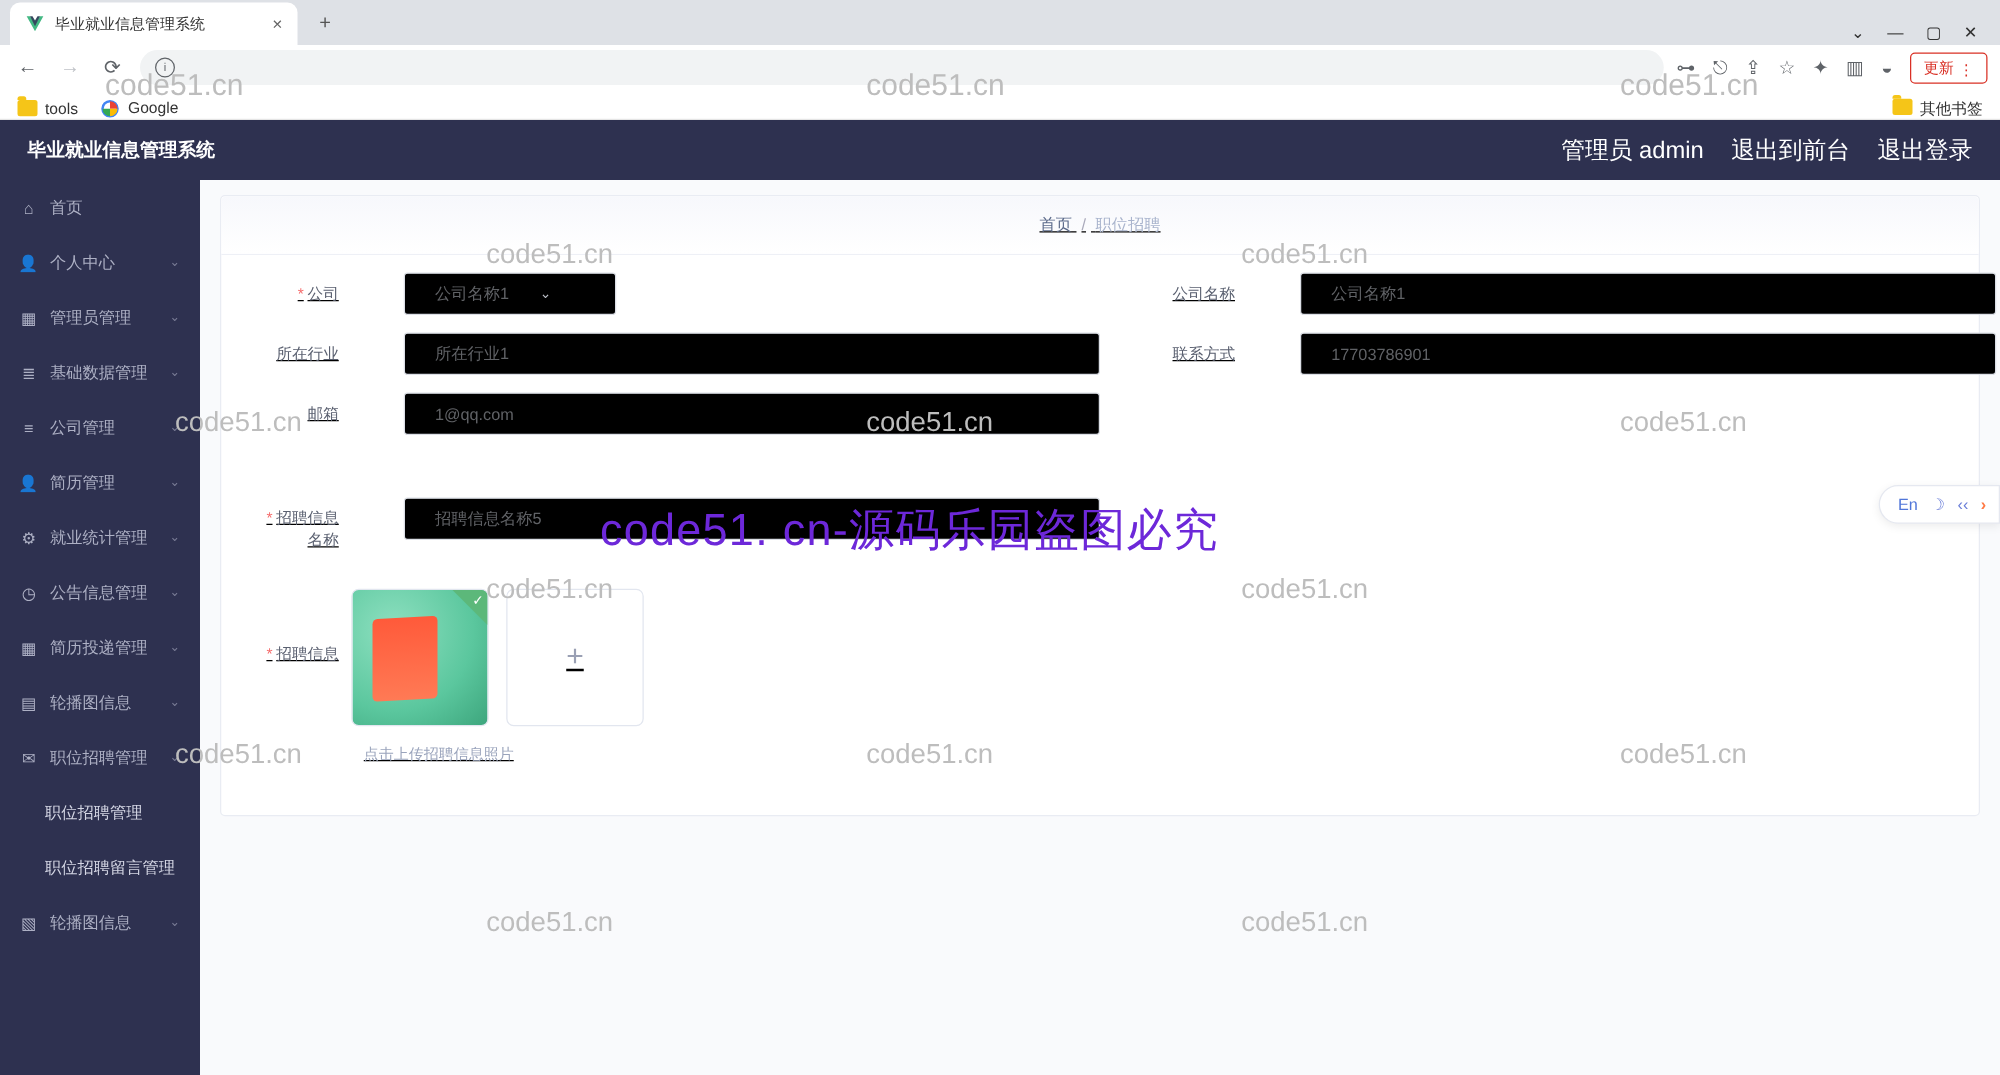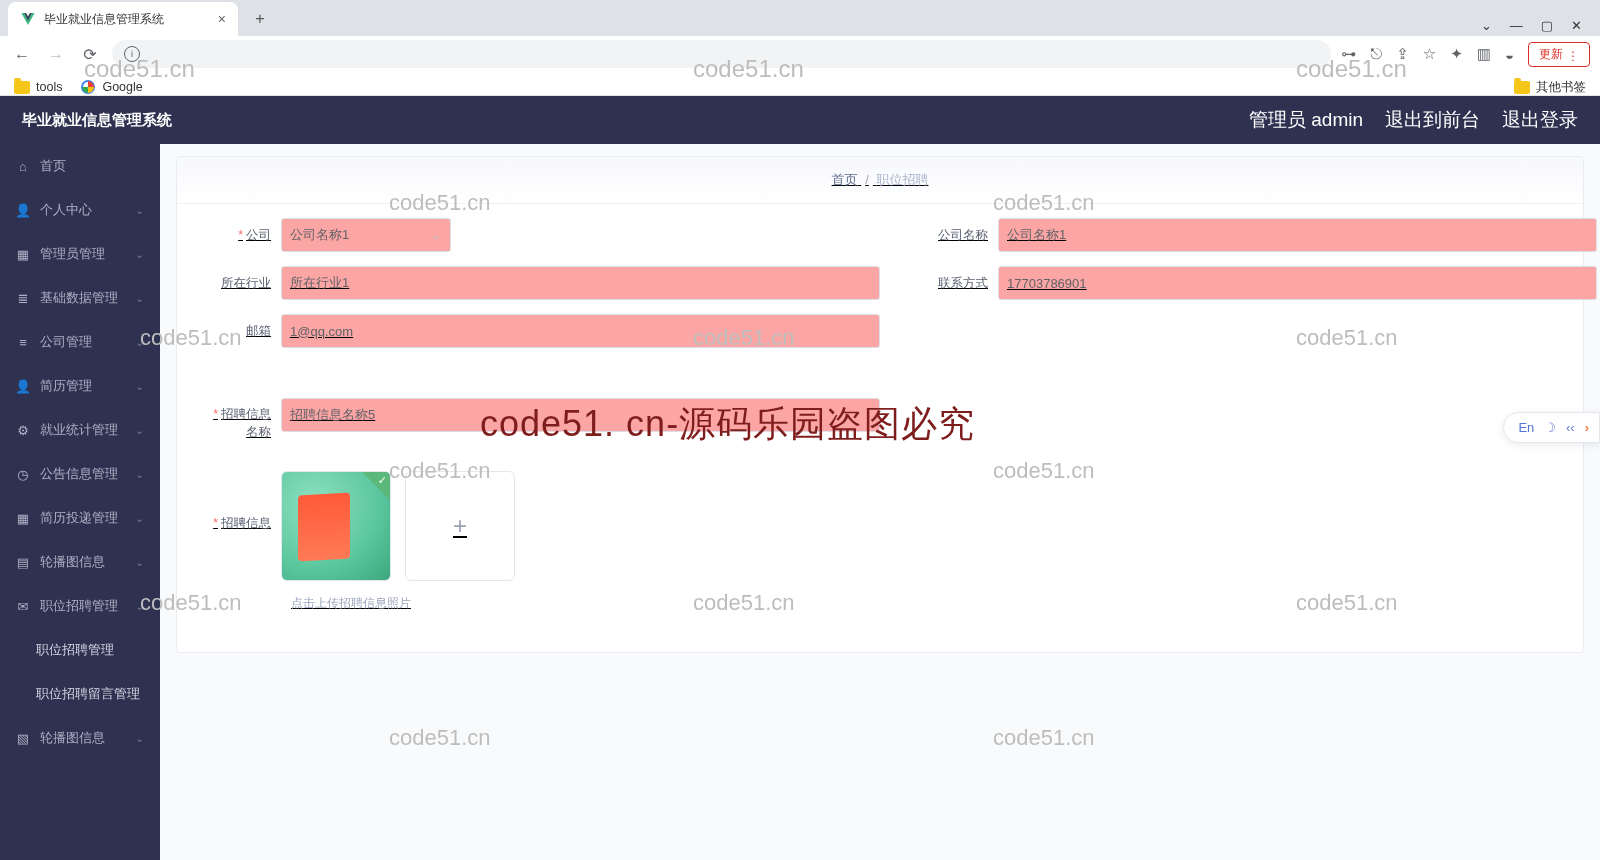--- a/index.html
+++ b/index.html
@@ -18,21 +18,21 @@
 .address-bar { height: 36px; display: flex; align-items: center; padding: 0 10px; gap: 10px; }
 .nav-btn { width: 24px; height: 24px; display: flex; align-items: center; justify-content: center; color: #5f6368; cursor: pointer; border-radius: 50%; }
 .url-box { flex: 1; height: 28px; background: #f1f3f4; border-radius: 14px; display: flex; align-items: center; padding: 0 12px; font-size: 13px; color: #202124; gap: 8px; }
 .url-box .info-icon { width: 16px; height: 16px; border: 1.5px solid #5f6368; border-radius: 50%; display: inline-flex; align-items: center; justify-content: center; font-size: 9px; color: #5f6368; }
 .url-host { color: #202124; }
 .url-path { color: #5f6368; }
 .addr-right { display: flex; gap: 14px; align-items: center; color: #5f6368; font-size: 15px; }
 .update-btn { border: 1px solid #d93025; color: #d93025; padding: 3px 10px; border-radius: 4px; font-size: 12px; display: inline-flex; align-items: flex-end; gap: 4px; }
 
 .bookmarks-bar { height: 30px; display: flex; align-items: center; padding: 0 14px; gap: 18px; font-size: 12.5px; color: #333; }
-.bm-item { display: flex; align-items: center; gap: 6px; cursor: pointer; }
+.bm-item { display: flex; align-items: flex-start; gap: 6px; cursor: pointer; }
 .bm-folder { width: 16px; height: 13px; background: #f5c518; border-radius: 2px; position: relative; }
 .bm-folder::before { content: ""; position: absolute; top: -3px; left: 0; width: 7px; height: 3px; background: #f5c518; border-radius: 2px 2px 0 0; }
 .bm-right { margin-left: auto; }
 
 
 .app-header { height: 48px; background: #2e3150; color: #fff; display: flex; align-items: center; padding: 0 22px; font-size: 15px; }
 .app-title { font-weight: 600; }
 .app-header-right { margin-left: auto; display: flex; gap: 22px; font-size: 19px; }
 .app-header-right span { cursor: pointer; }
 
@@ -51,39 +51,39 @@
 .breadcrumb .sep { color: #aab; margin: 0 4px; }
 .breadcrumb .cur { color: #a9b4cd; }
 
 .form-area { padding: 14px 26px 40px; }
 .form-row { display: flex; gap: 40px; margin-bottom: 14px; }
 .form-col { display: flex; align-items: center; flex: 1; min-width: 0; }
 .form-col.w50 { width: 50%; flex: none; }
 .form-label { width: 78px; text-align: right; font-size: 12.5px; color: #5a6070; padding-right: 10px; flex-shrink: 0; }
 .form-label .req { color: #f56c6c; margin-right: 3px; }
 .form-label.multi { line-height: 1.4; padding-top: 8px; align-self: flex-start; }
-.form-input { flex: 1; height: 34px; border: 1px solid #dcdfe6; border-radius: 3px; padding: 0 8px; font-size: 13px; color: #606266; outline: none; background: #fca5a5; }
+.form-input { flex: 1; height: 34px; border: 1px solid #dcdfe6; border-radius: 3px; padding: 0 24px; font-size: 13px; color: #606266; outline: none; background: #000000; margin-left: 42px; }
 .form-select { position: relative; flex: 0 0 170px; }
 .form-select .form-input { width: 100%; }
 .form-select .sel-arrow { position: absolute; right: 10px; top: 50%; transform: translateY(-50%); color: #c0c4cc; font-size: 11px; pointer-events: none; }
 
 .img-thumb { width: 74px; height: 76px; background: linear-gradient(135deg,#a9d4da 0%, #cfe8e9 40%, #5c5c5c 41%, #777 55%, #b7d0d4 56%, #e2efef 100%); border-radius: 2px; }
 .upload-row { display: flex; align-items: flex-start; gap: 14px; }
 .upload-card { width: 110px; height: 110px; border-radius: 6px; border: 1px solid #e2e6ef; display: flex; align-items: center; justify-content: center; position: relative; overflow: hidden; }
 .upload-card.filled { background: radial-gradient(circle at 30% 30%, #8ee0c0, #5bc79e 60%, #3da67d); }
 .upload-card.filled::after { content: ""; position: absolute; left: 16px; top: 22px; width: 52px; height: 66px; background: linear-gradient(#ff5a3a,#ff7a55); border-radius: 4px; transform: skewY(-3deg); }
 .upload-badge { position: absolute; top: 0; right: 0; width: 0; height: 0; border-top: 28px solid #5cb87a; border-left: 28px solid transparent; }
 .upload-check { position: absolute; top: 2px; right: 3px; color: #fff; font-size: 11px; }
 .upload-add { font-size: 24px; color: #9aa0b4; }
 .hint { font-size: 12px; color: #9aa4bc; margin-top: 8px; margin-left: 88px; }
 
 
 .wm { position: absolute; color: #bdbdbd; font-size: 22px; font-weight: 400; pointer-events: none; z-index: 50; white-space: nowrap; }
-.wm-red { position: absolute; color: #7f1d1d; font-size: 36px; font-weight: 500; pointer-events: none; z-index: 60; white-space: nowrap; letter-spacing: 1px; }
-.lang-fab { position: absolute; right: 0; top: 412px; background: #fff; border: 1px solid #e5e8f0; border-radius: 20px 0 0 20px; padding: 7px 10px 7px 14px; display: flex; align-items: center; gap: 10px; font-size: 13px; color: #5076d9; box-shadow: 0 2px 8px rgba(0,0,0,.08); z-index: 70; }
+.wm-red { position: absolute; color: #6d28d9; font-size: 36px; font-weight: 500; pointer-events: none; z-index: 60; white-space: nowrap; letter-spacing: 1px; }
+.lang-fab { position: absolute; right: 0; top: 388px; background: #fff; border: 1px solid #e5e8f0; border-radius: 20px 0 0 20px; padding: 7px 10px 7px 14px; display: flex; align-items: center; gap: 10px; font-size: 13px; color: #5076d9; box-shadow: 0 2px 8px rgba(0,0,0,.08); z-index: 70; }
 .lang-fab .moon { color: #6a7ed8; }
 .lang-fab .arrow { color: #ff7a45; font-weight: bold; }
 </style>
 </head>
 <body>
 
 <div class="browser-chrome">
   <div class="tab-bar">
     <div class="tab">
       <span class="tab-icon">

